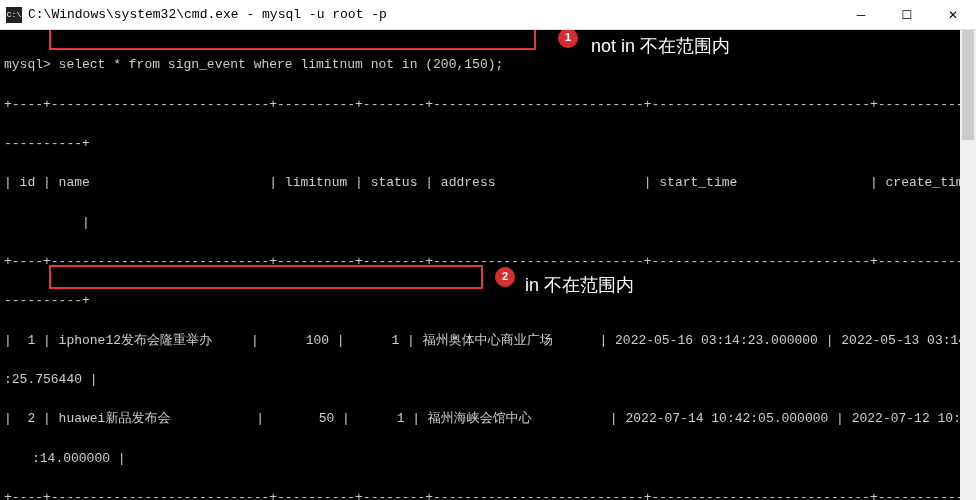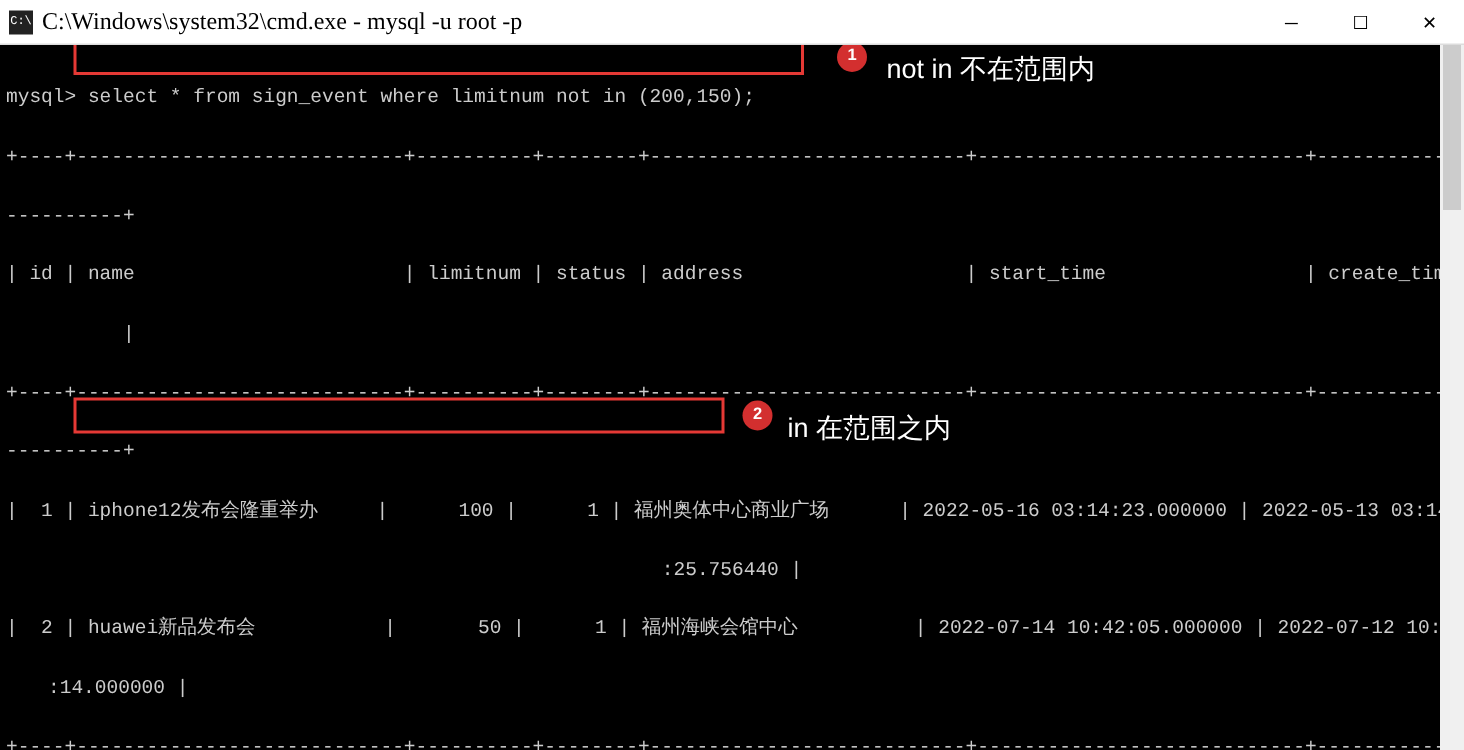--- a/index.html
+++ b/index.html
@@ -26,22 +26,22 @@
     background: #222;
     margin-right: 6px;
     display: flex;
     align-items: center;
     justify-content: center;
     color: #fff;
     font-size: 8px;
   }
   .titlebar-title {
     flex: 1;
-    font-family: Liberation Serif, serif;
-    font-size: 16px;
+    font-family: Liberation Mono, monospace;
+    font-size: 13px;
     color: #000;
   }
   .win-ctrls {
     display: flex;
     height: 100%;
   }
   .win-btn {
     width: 46px;
     display: flex;
     align-items: center;
@@ -125,21 +125,21 @@
 
 <div class="term">
 <div class="term-row" style="height: 15.931px; line-height: 15.931px;">mysql&gt; select * from sign_event where limitnum not in (200,150);</div>
 <div class="term-row" style="height: 15.931px; line-height: 15.931px;">+----+----------------------------+----------+--------+---------------------------+----------------------------+------------------</div>
 <div class="term-row" style="height: 15.931px; line-height: 15.931px;">----------+</div>
 <div class="term-row" style="height: 15.931px; line-height: 15.931px;">| id | name                       | limitnum | status | address                   | start_time                 | create_time</div>
 <div class="term-row" style="height: 15.931px; line-height: 15.931px;">          |</div>
 <div class="term-row" style="height: 15.931px; line-height: 15.931px;">+----+----------------------------+----------+--------+---------------------------+----------------------------+------------------</div>
 <div class="term-row" style="height: 15.931px; line-height: 15.931px;">----------+</div>
 <div class="term-row" style="height: 15.931px; line-height: 15.931px;">|  1 | iphone12发布会隆重举办     |      100 |      1 | 福州奥体中心商业广场      | 2022-05-16 03:14:23.000000 | 2022-05-13 03:14</div>
-<div class="term-row" style="height: 15.931px; line-height: 15.931px; text-align: center;">:25.756440 |</div>
+<div class="term-row" style="height: 15.931px; line-height: 15.931px;">:25.756440 |</div>
 <div class="term-row" style="height: 15.931px; line-height: 15.931px;">|  2 | huawei新品发布会           |       50 |      1 | 福州海峡会馆中心          | 2022-07-14 10:42:05.000000 | 2022-07-12 10:42</div>
 <div class="term-row" style="height: 15.931px; line-height: 15.931px; margin-left: 28px;">:14.000000 |</div>
 <div class="term-row" style="height: 15.931px; line-height: 15.931px;">+----+----------------------------+----------+--------+---------------------------+----------------------------+------------------</div>
 
 
 
 
 
 
 
@@ -153,18 +153,18 @@
 
 
 
 
 <div class="highlight-box" id="hb1" style="left: 49px; top: -4px; width: 487px; height: 23.931px;"></div>
 <div class="anno-badge" id="ab1" style="left: 558px; top: -2.03448px;">1</div>
 <div class="anno-text" id="at1" style="left: 591px; top: -0.0344827px;">not in 不在范围内</div>
 
 <div class="highlight-box" id="hb2" style="left: 49px; top: 234.966px; width: 434px; height: 23.931px;"></div>
 <div class="anno-badge" id="ab2" style="left: 495px; top: 236.931px;">2</div>
-<div class="anno-text" id="at2" style="left: 525px; top: 238.931px;">in 在范围之内</div>
+<div class="anno-text" id="at2" style="left: 525px; top: 238.931px;">in 不在范围内</div>
 </div>
 
 <div class="scrollbar">
   <div class="scroll-thumb"></div>
 </div>
 
 </body></html>

